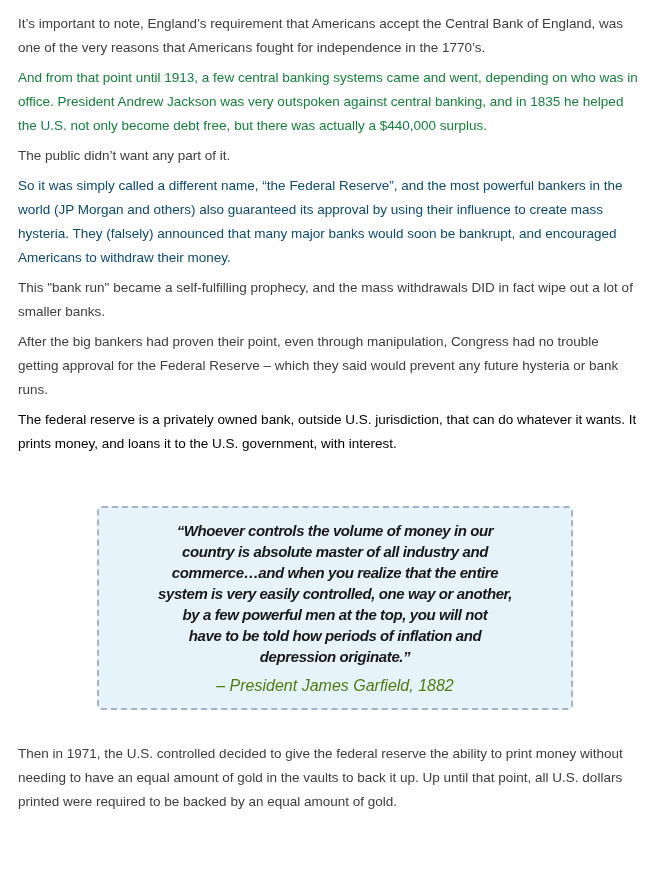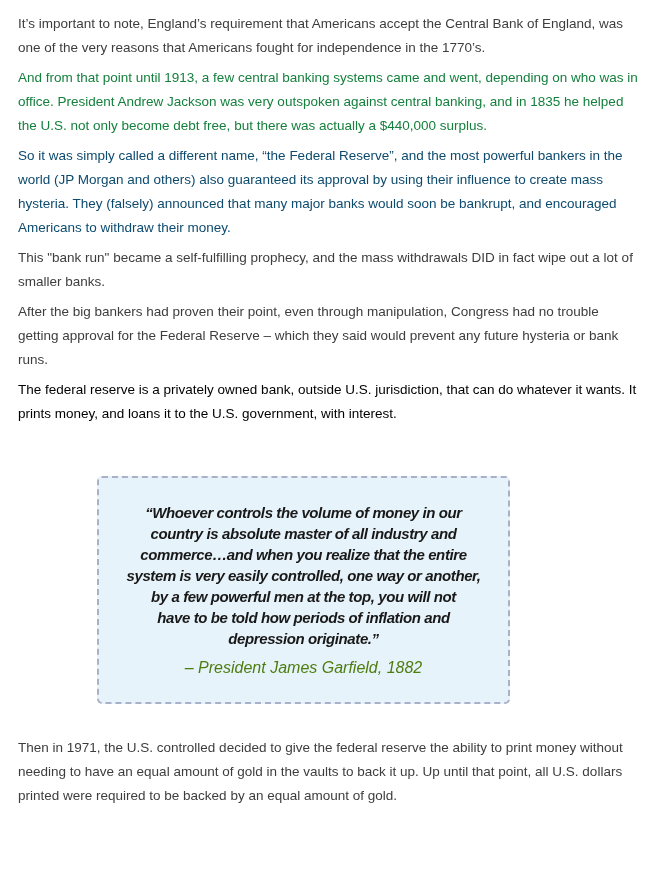--- a/index.html
+++ b/index.html
@@ -18,26 +18,26 @@
     padding: 12px 15px 0 18px;
   }
   .body-par {
     margin: 0 0 6px 0;
     font-size: 13.5px;
     line-height: 24px;
     color: #3d3d3d;
   }
   .quote-wrap {
     box-sizing: border-box;
-    width: 413px;
+    width: 476px;
     margin: 50px 11px 32px 79px;
     background: #e7f3fa;
     border: 2px dashed #abb0c9;
     border-radius: 5px;
-    padding: 24px 8px;
+    padding: 12px 8px;
     text-align: center;
   }
   .quote-text {
     font-size: 15px;
     line-height: 21px;
     font-weight: bold;
     font-style: italic;
     letter-spacing: -0.4px;
     color: #181818;
     white-space: pre-line;
@@ -50,20 +50,21 @@
     color: #4d7c0f;
   }
 </style>
 </head>
 <body style="background: rgb(255, 255, 255);">
 
 <main class="article">
 
   <p class="body-par" style="color: rgb(61, 61, 61);">It’s important to note, England’s requirement that Americans accept the Central Bank of England, was one of the very reasons that Americans fought for independence in the 1770’s.</p>
   <p class="body-par" style="color: #15803d;">And from that point until 1913, a few central banking systems came and went, depending on who was in office. President Andrew Jackson was very outspoken against central banking, and in 1835 he helped the U.S. not only become debt free, but there was actually a $440,000 surplus.</p>
+  <p class="body-par" style="color: rgb(61, 61, 61);">The public didn’t want any part of it.</p>
   <p class="body-par" style="color: #0c4a6e;">So it was simply called a different name, “the Federal Reserve”, and the most powerful bankers in the world (JP Morgan and others) also guaranteed its approval by using their influence to create mass hysteria. They (falsely) announced that many major banks would soon be bankrupt, and encouraged Americans to withdraw their money.</p>
   <p class="body-par" style="color: rgb(61, 61, 61);">This "bank run" became a self-fulfilling prophecy, and the mass withdrawals DID in fact wipe out a lot of smaller banks.</p>
   <p class="body-par" style="color: rgb(61, 61, 61);">After the big bankers had proven their point, even through manipulation, Congress had no trouble getting approval for the Federal Reserve – which they said would prevent any future hysteria or bank runs.</p>
   <p class="body-par" style="color: #000000;">The federal reserve is a privately owned bank, outside U.S. jurisdiction, that can do whatever it wants. It prints money, and loans it to the U.S. government, with interest.</p>
 
   <figure class="quote-wrap" style="background: rgb(231, 243, 250); border-color: rgb(171, 176, 201);">
     <div class="quote-text">“Whoever controls the volume of money in our
 country is absolute master of all industry and
 commerce…and when you realize that the entire
 system is very easily controlled, one way or another,

